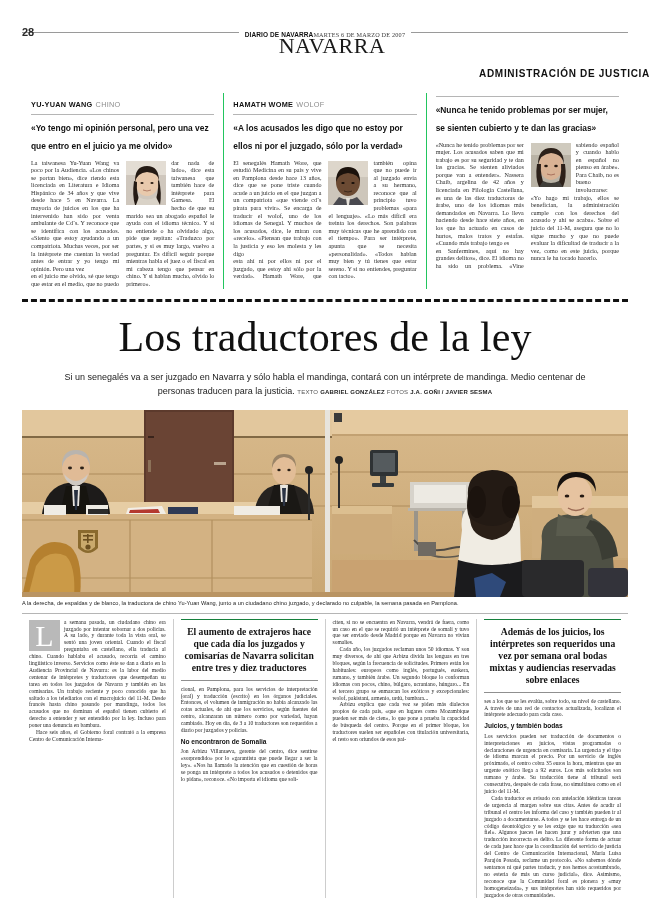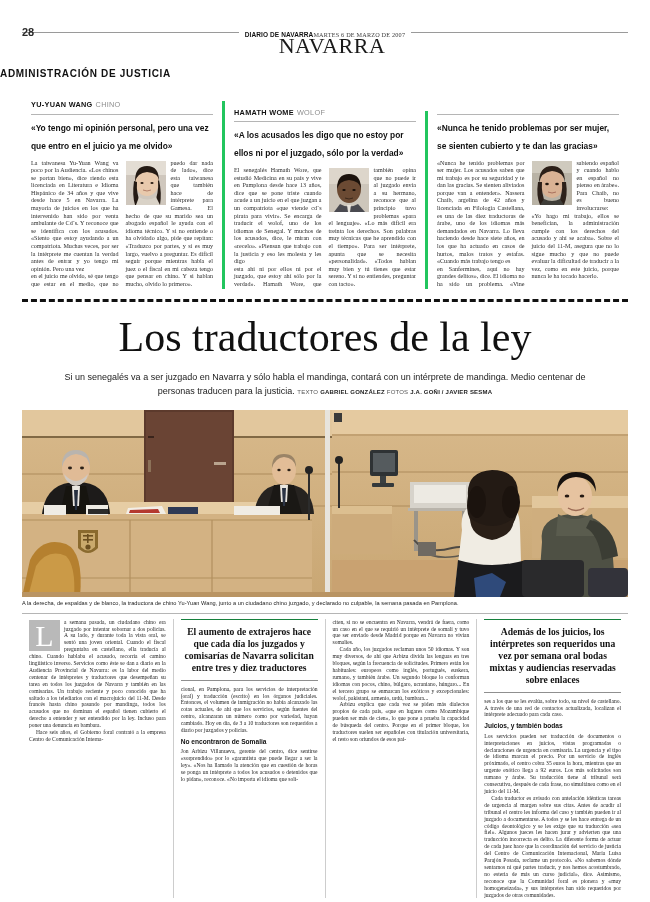--- a/index.html
+++ b/index.html
@@ -15,28 +15,28 @@
   .rule-top{position:absolute;left:22px;right:22px;top:32px;height:1px;background:#9a9a9a;}
   .mast-center{position:absolute;left:0;right:0;top:24px;text-align:center;}
   .mast-flag{display:inline-block;background:#fff;padding:0 6px;position:relative;top:-1px;}
   .mast-flag .dn{font-family:"Liberation Sans",sans-serif;font-weight:bold;
                  font-size:6.5px;letter-spacing:.1px;color:#111;}
   .mast-flag .dt{font-family:"Liberation Serif",serif;font-size:6.2px;color:#3a3a3a;
                  letter-spacing:.2px;}
   .mast-title{position:absolute;left:0;right:0;top:33px;text-align:center;
               font-family:"Liberation Serif",serif;font-size:22px;letter-spacing:.5px;color:#1a1a1a;margin-left:14px;}
 
-  .section-kicker{text-align:left;font-family:"Liberation Sans",sans-serif;
+  .section-kicker{text-align:right;font-family:"Liberation Sans",sans-serif;
                   font-weight:bold;font-size:10px;letter-spacing:.7px;color:#111;
                   margin-top:10px;}
 
   
-  .quotes{display:flex;margin:14px 22px 0 22px;gap:0;align-items:flex-end;}
+  .quotes{display:flex;margin:14px 22px 0 22px;gap:0;}
   .qcol{flex:1;padding:0 9px;position:relative;}
-  .qcol + .qcol{border-left:3px solid #22c55e;}
+  .qcol + .qcol{border-left:1px solid #22c55e;}
   .qname{font-family:"Liberation Sans",sans-serif;font-weight:bold;font-size:7.3px;
          letter-spacing:.3px;color:#111;}
   .qlang{font-family:"Liberation Sans",sans-serif;font-weight:normal;font-size:7.3px;
          letter-spacing:.3px;color:#8d8d8d;margin-left:3px;}
   .qrule{height:1px;background:#b5b5b5;margin:2.5px 0 4px 0;}
   .qhead{font-family:"Liberation Sans",sans-serif;font-weight:bold;font-size:8.4px;
          line-height:18px;color:#111;margin-bottom:5px;}
   .qbody{font-size:6.1px;line-height:7.6px;text-align:justify;color:#2b2b2b;
          column-count:2;column-gap:7px;}
   .qbody p{margin:0 0 0 0;text-indent:0;}

